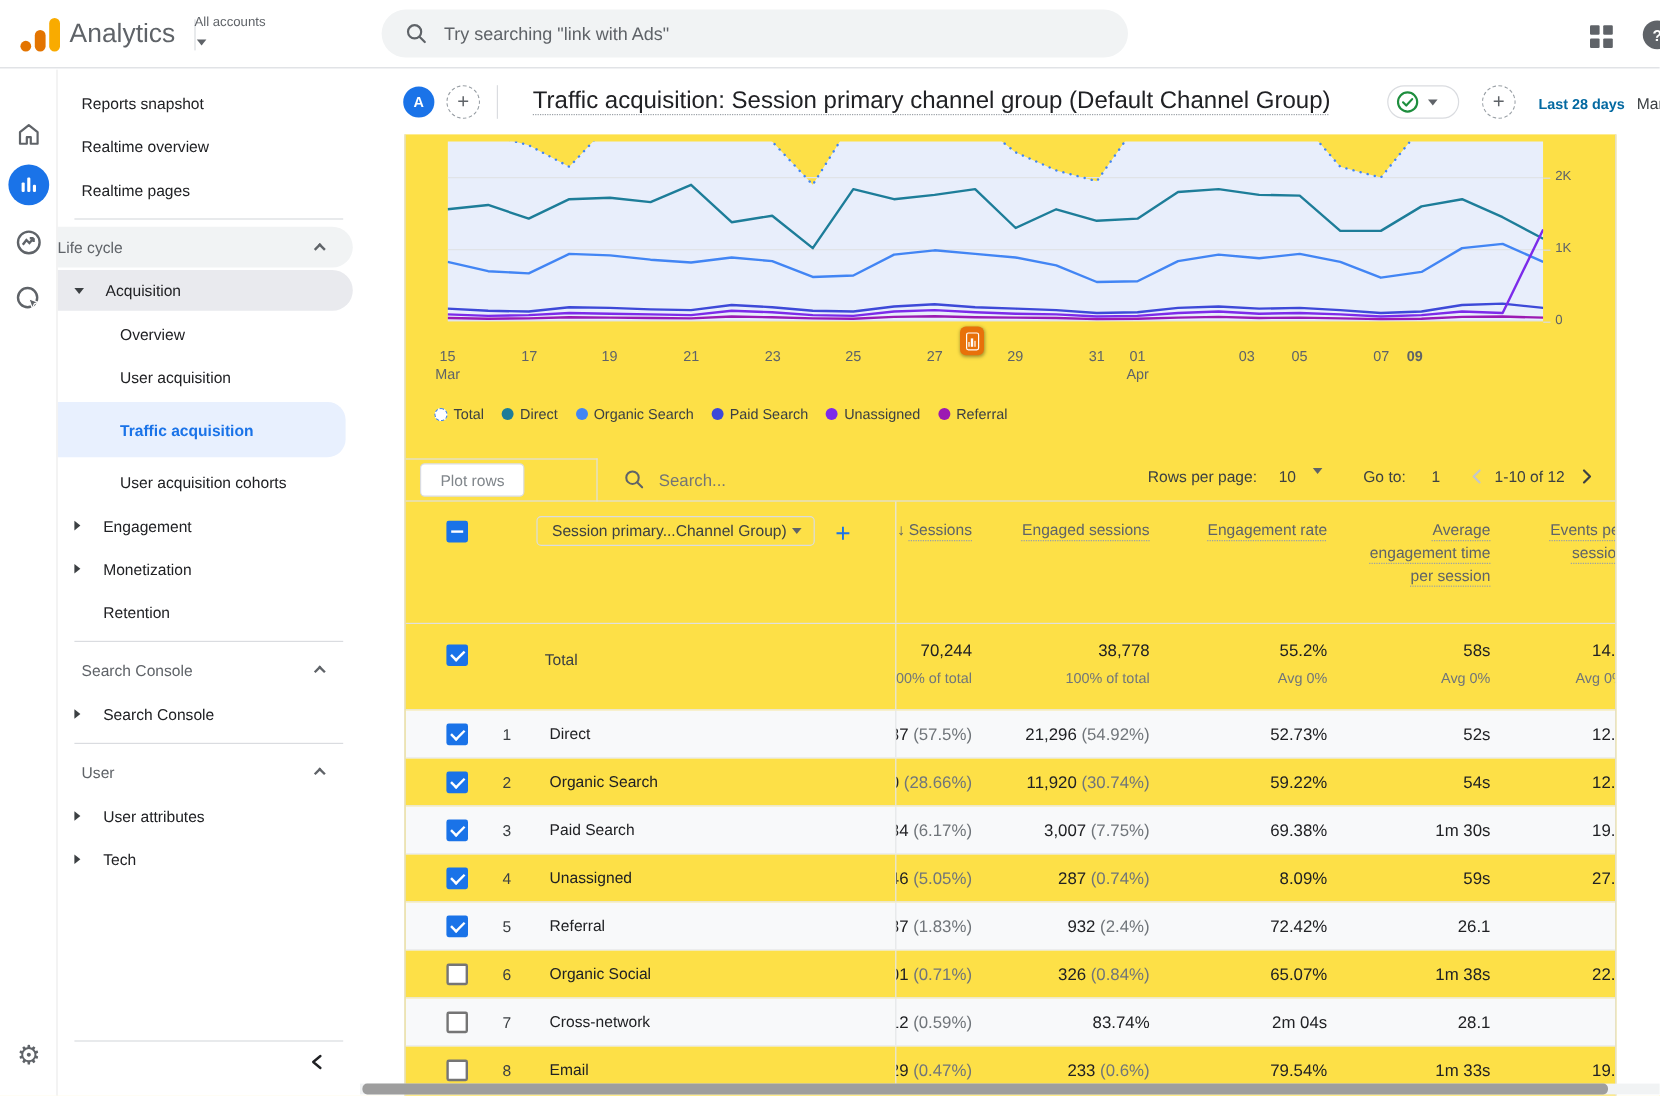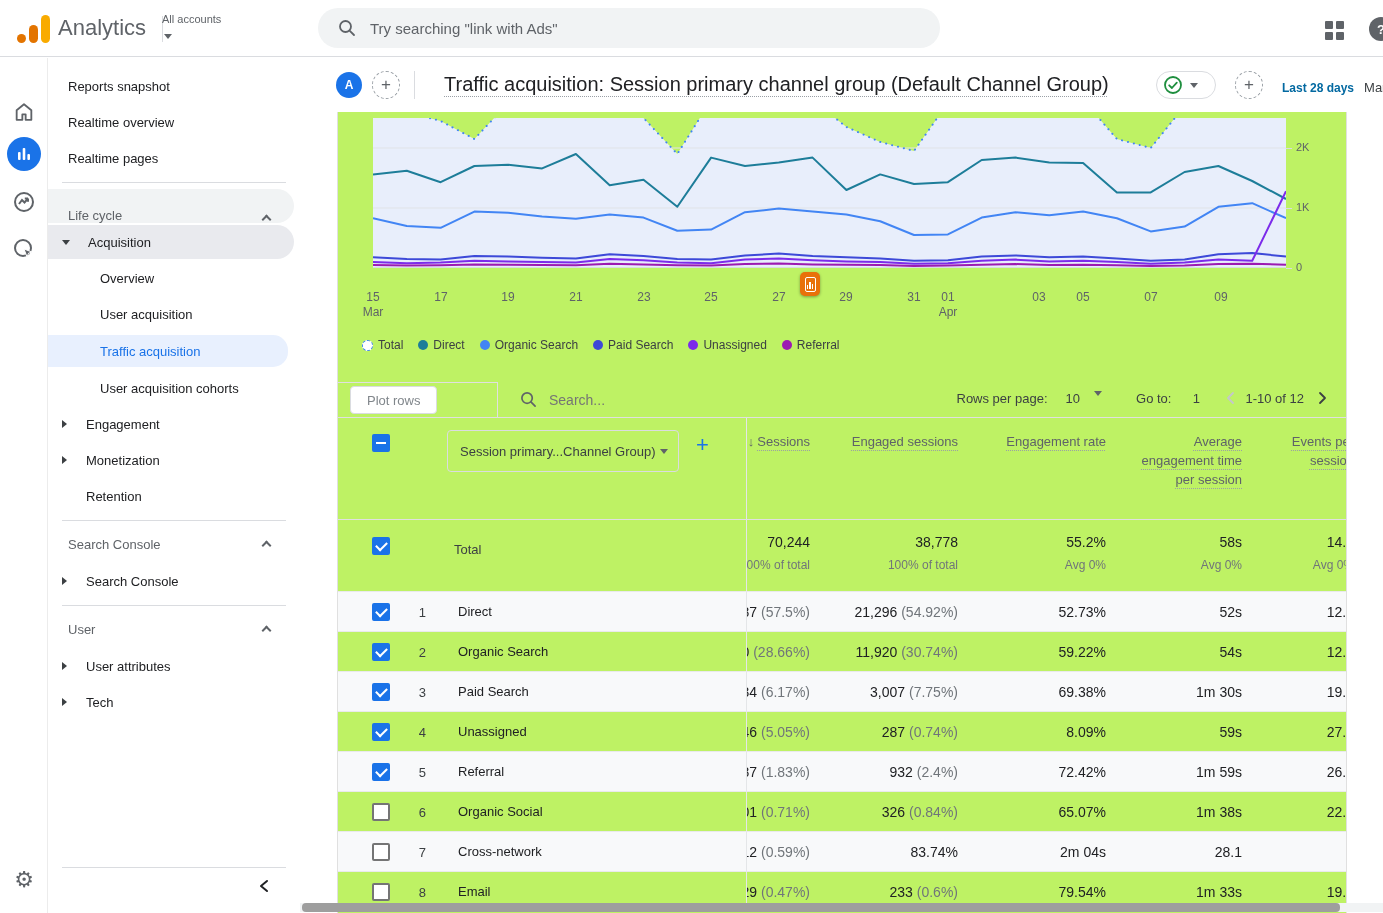--- a/index.html
+++ b/index.html
@@ -47,29 +47,29 @@
   .nav-item.top  { padding-left:20px; }
   .nav-item.sub  { padding-left:52px; }
   .nav-item.sub2 { padding-left:38px; }
   .nav-item.tri  { padding-left:14px; }
   .tri-right { width:0; height:0; border-top:4px solid transparent; border-bottom:4px solid transparent;
     border-left:5px solid #3c4043; margin-right:19px; }
   .tri-down  { width:0; height:0; border-left:4px solid transparent; border-right:4px solid transparent;
     border-top:5px solid #3c4043; margin-right:18px; }
   .nav-divider { height:1px; background:#dadce0; margin:6px 24px 6px 14px; }
   .nav-sec-pill { height:34px; margin:2px 16px 2px 0; background:#f1f3f4; border-radius:0 17px 17px 0;
-    display:flex; align-items:flex-end; padding-left:20px; font-size:13px; color:#5f6368; cursor:pointer;gap:22px; }
+    display:flex; align-items:center; font-size:13px; color:#5f6368; cursor:pointer;gap:22px; }
   .nav-sec { height:34px; margin:2px 16px 2px 0; display:flex; align-items:center; padding-left:20px;
     font-size:13px; color:#5f6368; cursor:pointer; }
   .chev-up { width:7px; height:7px; border-left:2px solid #5f6368; border-top:2px solid #5f6368;
     transform:rotate(45deg); margin-left:auto; margin-right:24px; margin-top:3px; }
   .nav-item.acq { height:34px; margin:1px 16px 1px 0; background:#e9eaee; border-radius:0 17px 17px 0;
     padding-left:14px; }
-  .nav-item.sub.selected { height:32px; margin:3px 22px 3px 0; background:#e8f0fe;
-    border-radius:0 15px 15px 0; color:#1a73e8; font-weight:400; }
+  .nav-item.sub.selected { height:46px; margin:3px 22px 3px 0; background:#e8f0fe;
+    border-radius:0 15px 15px 0; color:#1a73e8; font-weight:700; }
   .nav-bottom { position:absolute; bottom:0; left:0; right:0; height:52px; }
   .nav-bottom .nav-divider { margin-bottom:0; }
   .collapse-btn { position:absolute; right:40px; bottom:16px; cursor:pointer; }
 
   
   .main { position:absolute; top:58px; left:310px; right:0; bottom:0; background:#fff; }
   .report-header { position:relative; height:54px; }
   .chip-a { position:absolute; left:26px; top:14px; width:26px; height:26px; border-radius:50%;
     background:#1a73e8; color:#fff; font-size:12px; font-weight:bold; display:flex;
     align-items:center; justify-content:center; cursor:pointer; }
@@ -84,21 +84,21 @@
   .status-pill .caret { margin-left:7px; border-top-color:#5f6368; }
   .add-circle { position:absolute; left:925px; top:13px; width:28px; height:28px; border-radius:50%;
     border:1px dashed #9aa0a6; color:#5f6368; font-size:17px; display:flex; align-items:center;
     justify-content:center; cursor:pointer; }
   .date-block { position:absolute; left:972px; top:20px; white-space:nowrap; cursor:pointer; }
   .date-block .rng { font-size:12px; font-weight:bold; color:#0369a1; margin-right:10px; }
   .date-block .dts { font-size:13px; color:#3c4043; }
 
   
   .report-card { position:absolute; left:27px; top:54px; width:1010px; bottom:0;
-    border-left:1px solid #e0e0e0; border-right:1px solid #e0e0e0; overflow:hidden; background:#bef264; }
+    border-left:1px solid #e0e0e0; border-right:1px solid #e0e0e0; overflow:hidden; background:#fde047; }
   .chart-wrap { position:relative; height:270px; }
   #chart-svg { position:absolute; left:35px; top:6px; }
   .y-label { position:absolute; left:958px; font-size:11px; color:#5f6368; }
   .y-tick { position:absolute; left:948px; width:6px; height:1px; background:#dadce0; }
   .annot { position:absolute; left:462px; top:160px; width:20px; height:24px; background:#e8710a;
     border-radius:5px; box-shadow:0 1px 3px rgba(0,0,0,.35); display:flex; align-items:center;
     justify-content:center; cursor:pointer; }
   .annot .inner { width:11px; height:15px; border:1.5px solid #fff; border-radius:2px;
     display:flex; align-items:flex-end; justify-content:center; gap:1px; padding-bottom:2px; }
   .annot .inner i { display:block; width:1.5px; background:#fff; }
@@ -137,21 +137,21 @@
   .h-cell { padding:14px 16px 0 0; text-align:right; font-size:13px; color:#5f6368; line-height:19px; }
   .h-cell .u { text-decoration:underline dotted #9aa0a6 1px; text-underline-offset:4px; cursor:pointer; }
   .sort-arrow { color:#5f6368; margin-right:3px; }
   .cb { position:absolute; width:18px; height:18px; border:2px solid #757575; border-radius:2px;
     background:#fff; cursor:pointer; display:flex; align-items:center; justify-content:center; }
   .cb.checked, .cb.ind { background:#1a73e8; border-color:#1a73e8; }
   .cb.checked::after { content:""; width:9px; height:5px; border-left:2px solid #fff;
     border-bottom:2px solid #fff; transform:rotate(-45deg) translate(1px,-1px); }
   .cb.ind::after { content:""; width:10px; height:2px; background:#fff; }
   .dim-h .cb { left:34px; top:16px; }
-  .dim-select { position:absolute; left:109px; top:12px; height:42px; width:232px; border:1px solid #dadce0;
+  .dim-select { position:absolute; left:109px; top:12px; height:25px; width:232px; border:1px solid #dadce0;
     border-radius:4px; display:flex; align-items:center; padding:0 10px 0 12px; cursor:pointer; }
   .dim-select .txt { font-size:13px; color:#3c4043; white-space:nowrap; overflow:hidden; flex:1; }
   .add-dim { position:absolute; left:358px; top:12px; font-size:22px; color:#1a73e8; cursor:pointer;
     font-weight:400; line-height:30px; }
   .row { display:flex; border-bottom:1px solid #e9eaec; position:relative; }
   .row .dim { flex:1 1 auto; position:relative; }
   .total-row { height:72px; }
   .data-row { height:40px; }
   .data-row.shade { background:#f8f9fa; }
   .data-row .cb { left:34px; top:11px; }
@@ -359,21 +359,21 @@
           <div class="x-tick" style="left: 181px;">21</div>
           <div class="x-tick" style="left: 249px;">23</div>
           <div class="x-tick" style="left: 316px;">25</div>
           <div class="x-tick" style="left: 384px;">27</div>
           <div class="x-tick" style="left: 451px;">29</div>
           <div class="x-tick" style="left: 519px;">31</div>
           <div class="x-tick" style="left: 553px;">01<br>Apr</div>
           <div class="x-tick" style="left: 644px;">03</div>
           <div class="x-tick" style="left: 688px;">05</div>
           <div class="x-tick" style="left: 756px;">07</div>
-          <div class="x-tick" style="left: 826px;">09</div>
+          <div class="x-tick" style="left: 784px; font-weight: bold;">09</div>
         </div>
       <div id="legend">
           <span class="lg-item">
             <span class="lg-dot dashed"></span>
             <span class="lg-label">Total</span>
           </span>
           <span class="lg-item">
             <span class="lg-dot" style="background: rgb(29, 125, 153);"></span>
             <span class="lg-label">Direct</span>
           </span>
@@ -580,23 +580,20 @@
             <div class="m-cell">
               <span class="v">1,287 <span class="pct">(1.83%)</span></span>
             </div>
             <div class="m-cell">
               <span class="v">932 <span class="pct">(2.4%)</span></span>
             </div>
             <div class="m-cell">
               <span class="v">72.42%</span>
             </div>
             <div class="m-cell">
-              <span class="v">1m 59s</span>
-            </div>
-            <div class="m-cell">
               <span class="v">26.1</span>
             </div>
           </div>
         </div>
         <div class="row data-row">
           <div class="dim">
             <span class="cb"></span>
             <span class="row-idx">6</span>
             <span class="row-name">Organic Social</span>
           </div>

